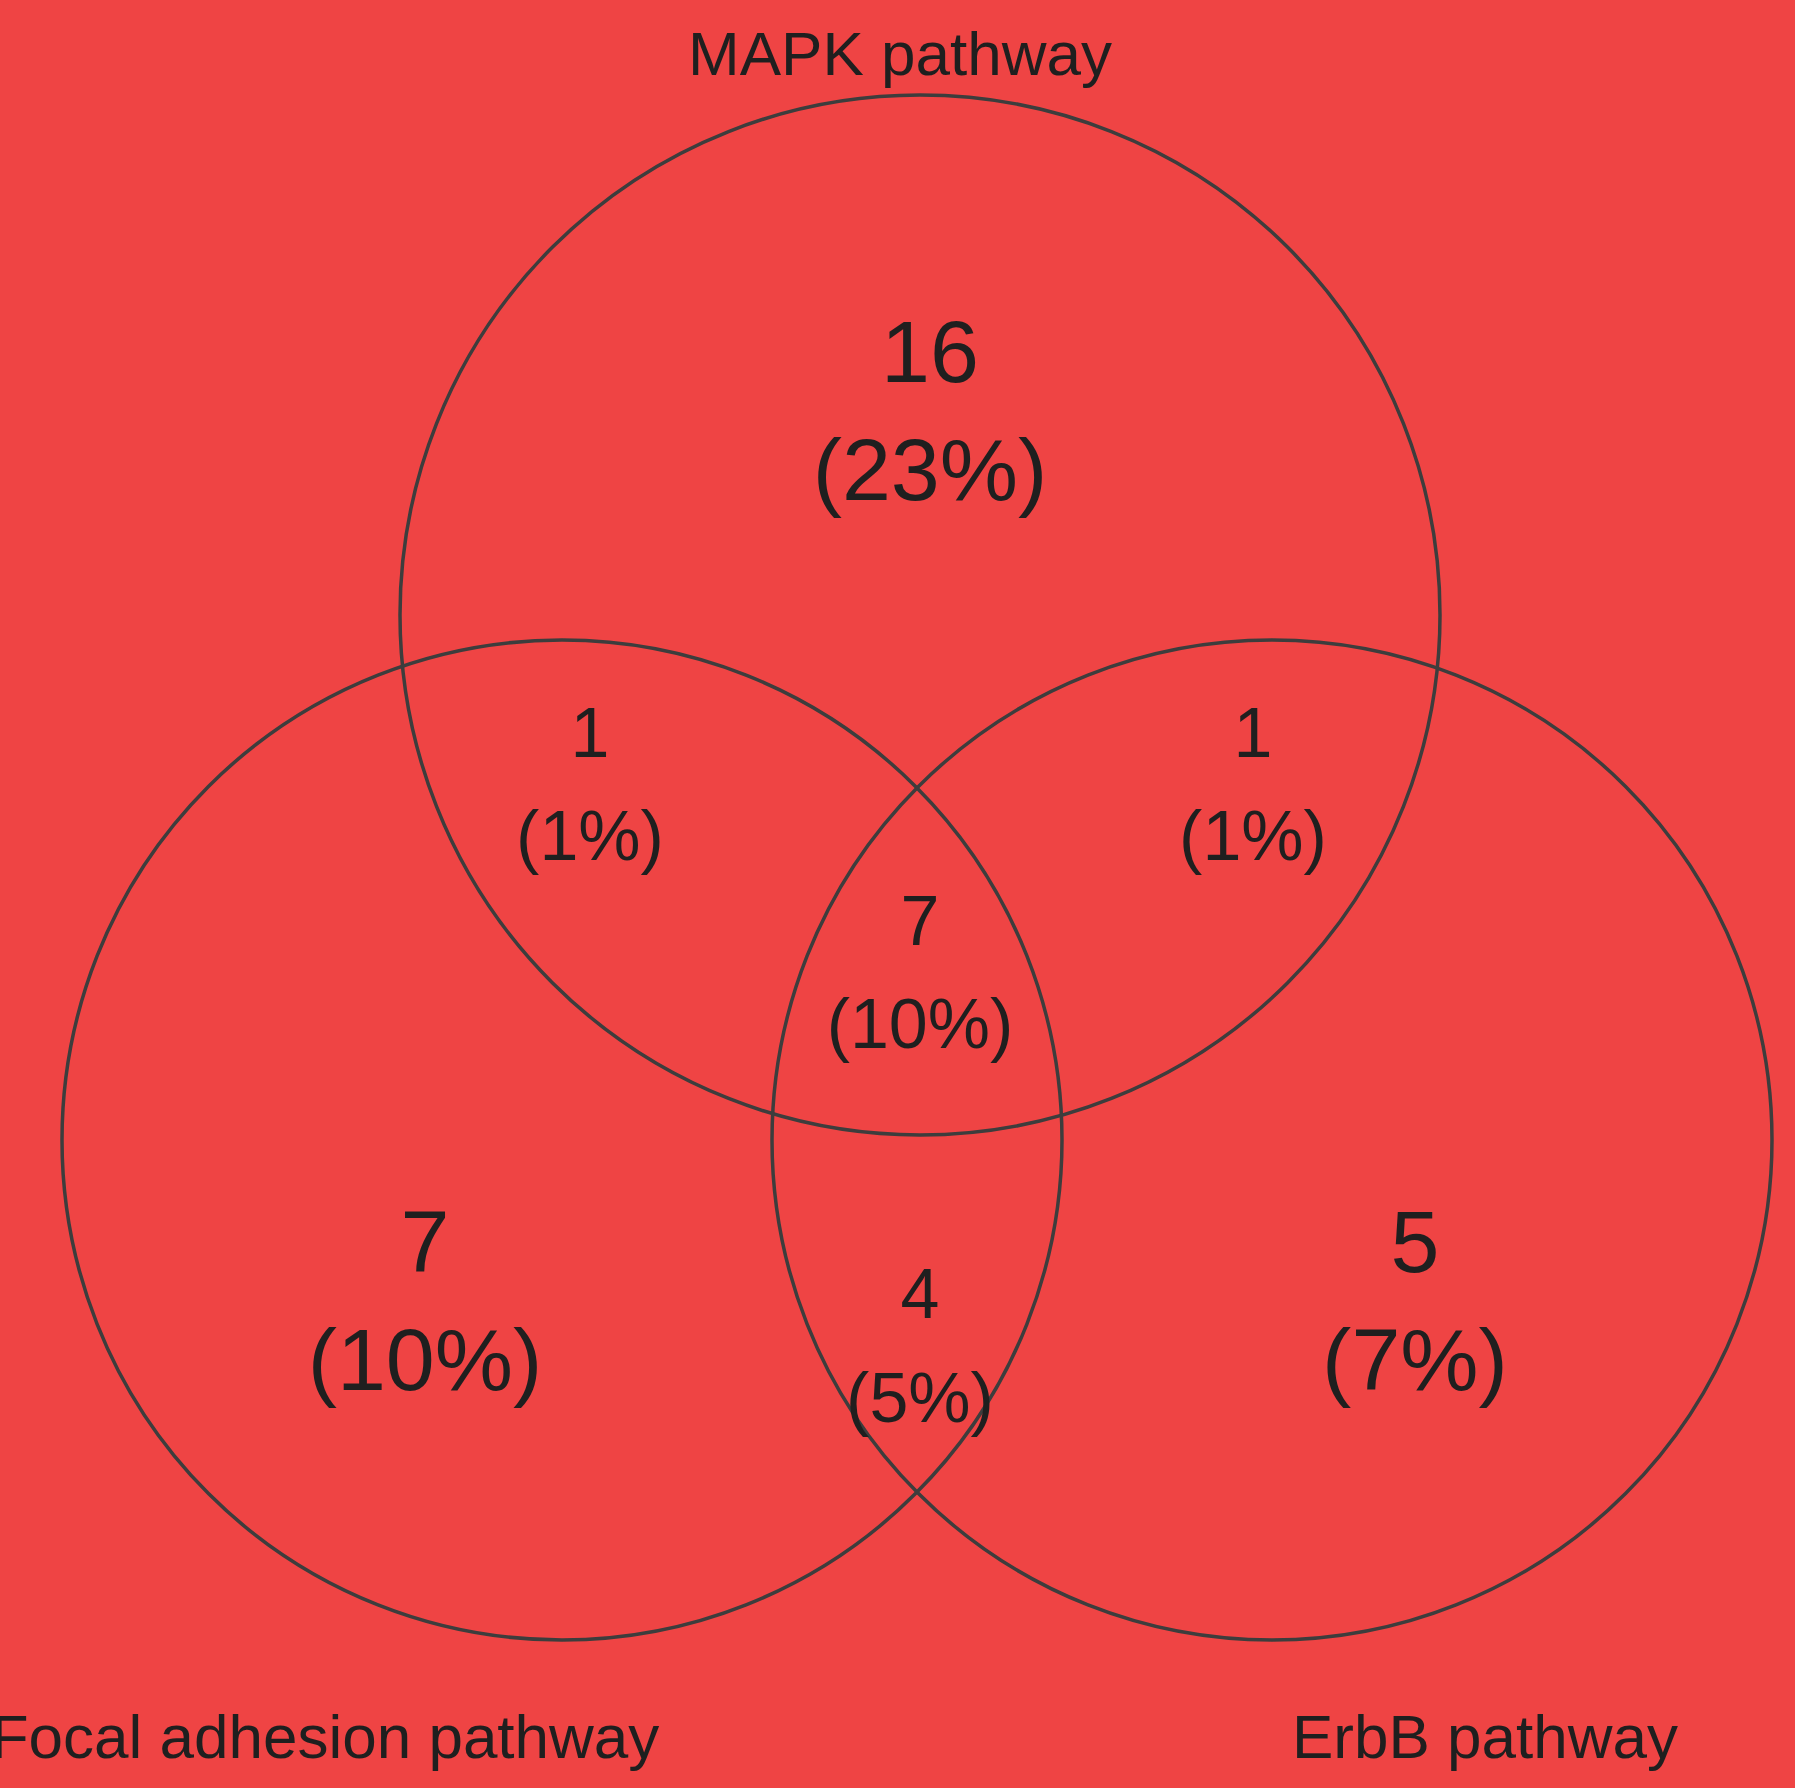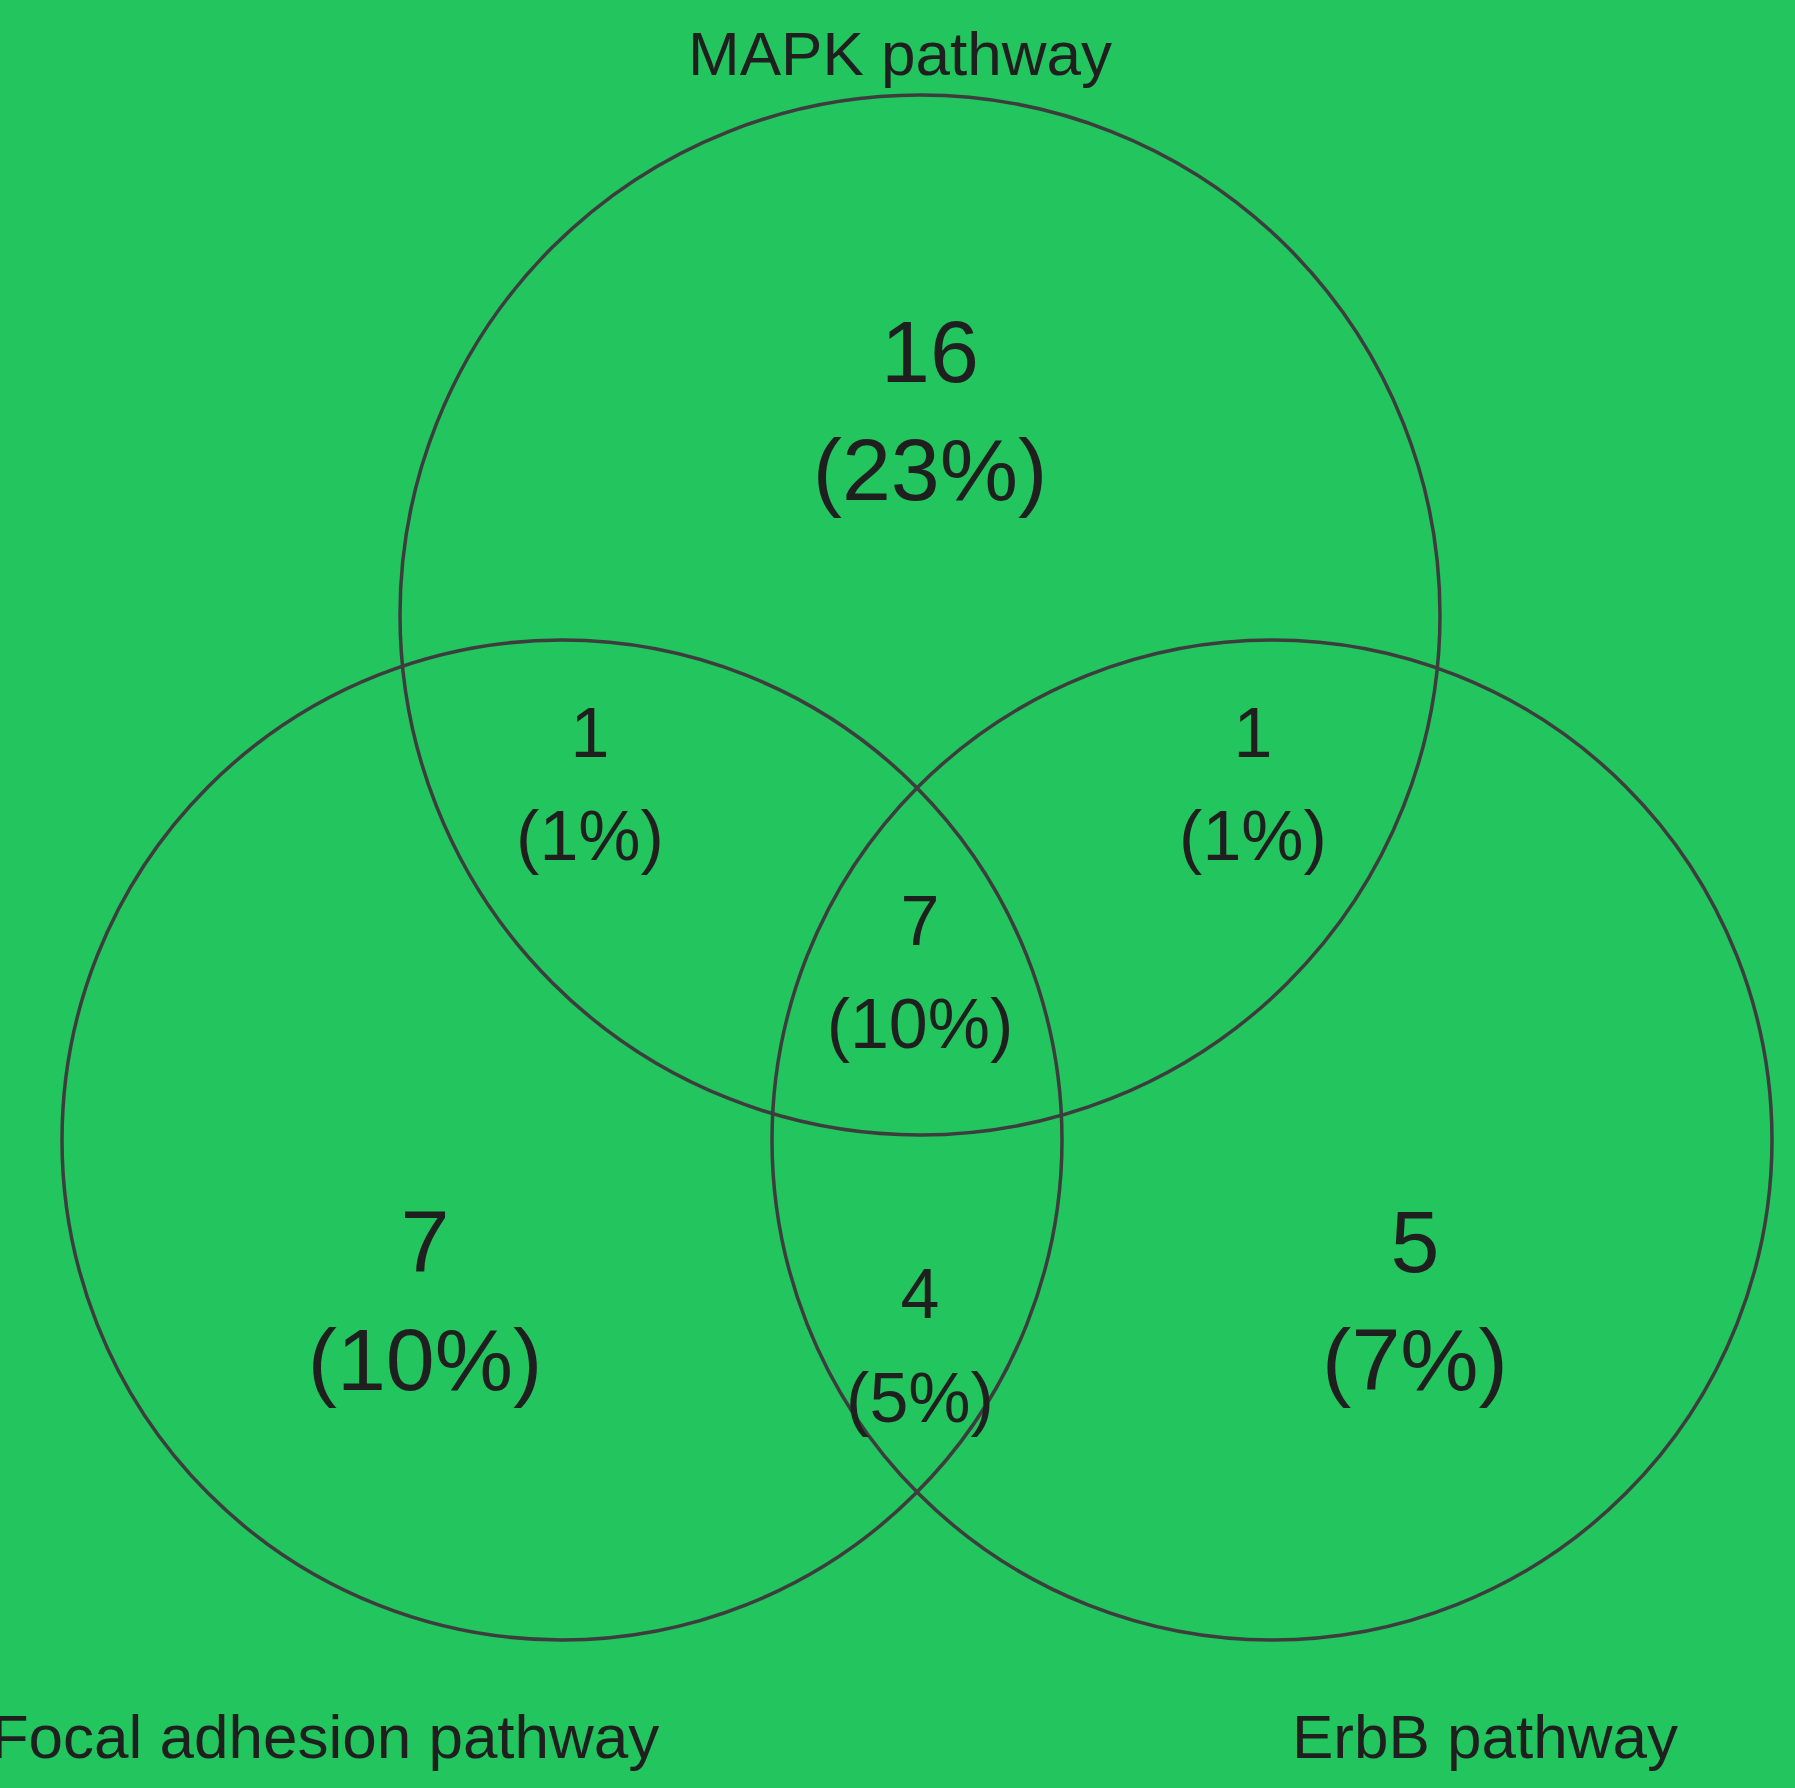--- a/index.html
+++ b/index.html
@@ -3,21 +3,21 @@
 <meta charset="utf-8">
 <style>
   html, body {
     margin: 0;
     padding: 0;
     background: #ffffff;
   }
   .figure-wrap {
     width: 1795px;
     height: 1788px;
-    background: #22c55e;
+    background: #ef4444;
     position: relative;
     overflow: hidden;
   }
   svg {
     display: block;
     font-family: "Liberation Sans", "DejaVu Sans", sans-serif;
   }
   .venn-circle {
     fill: none;
     stroke: #3d3d3d;

